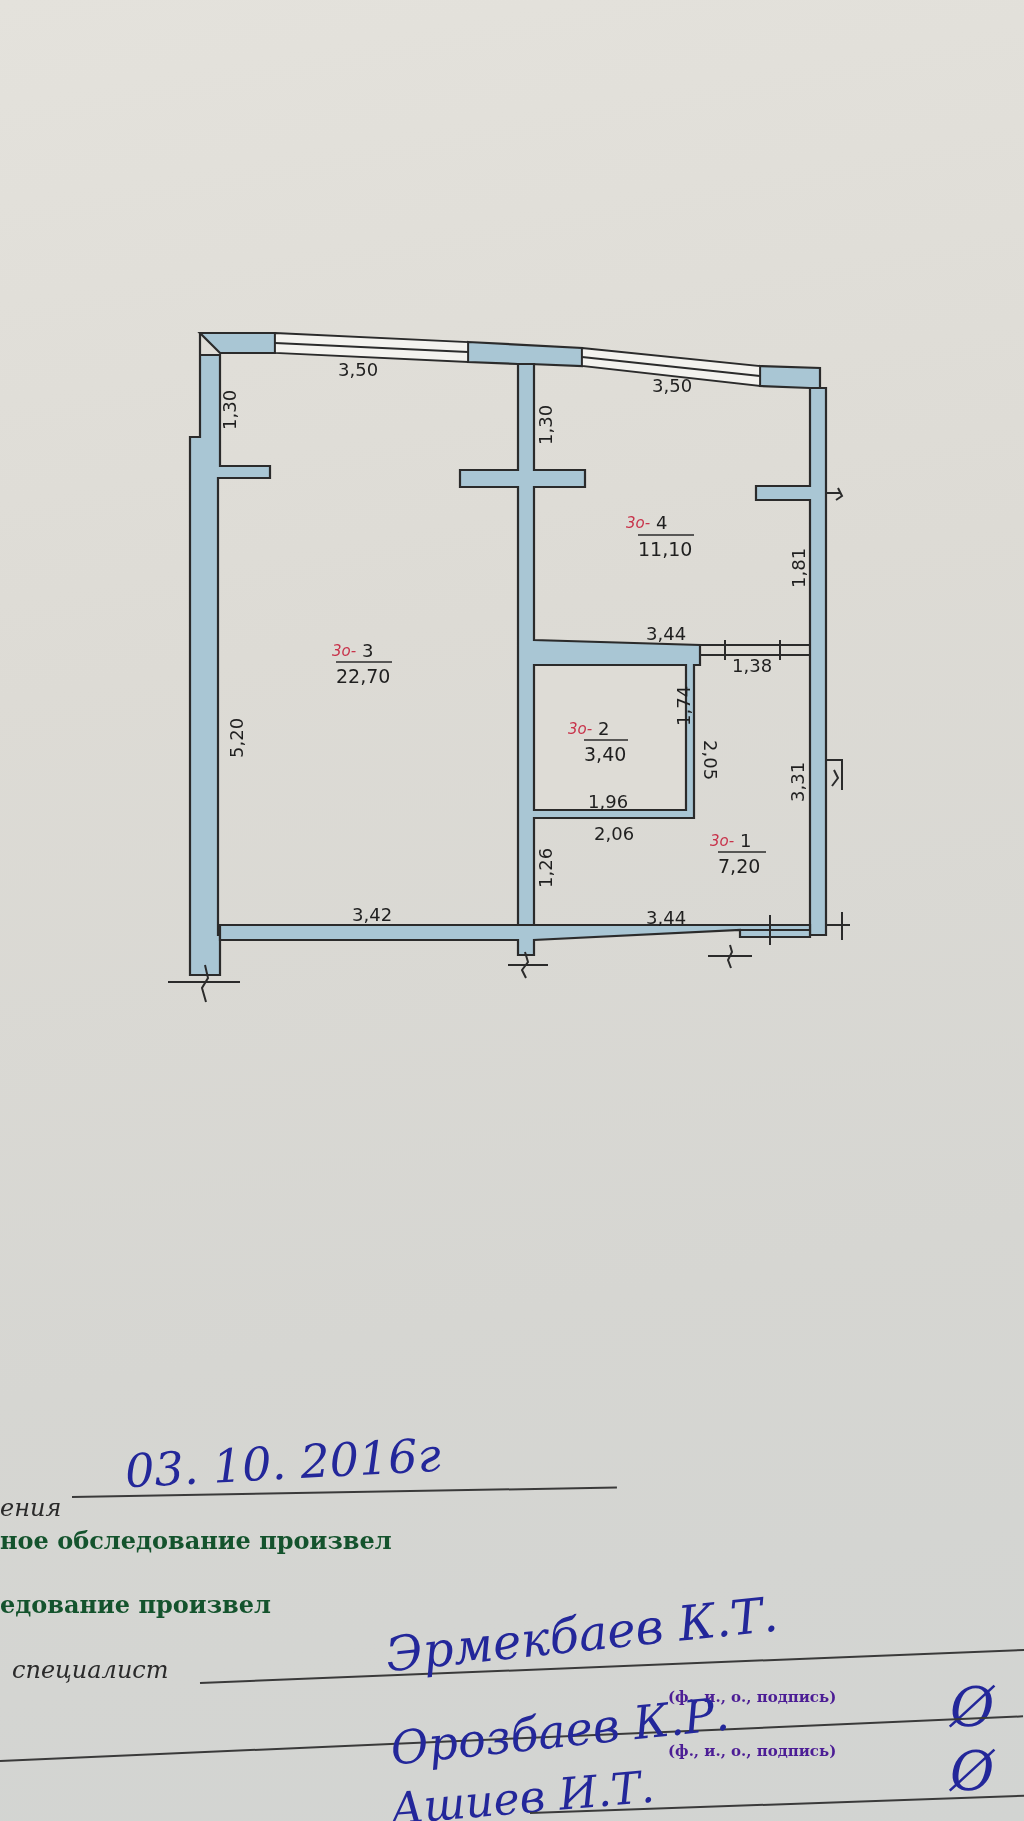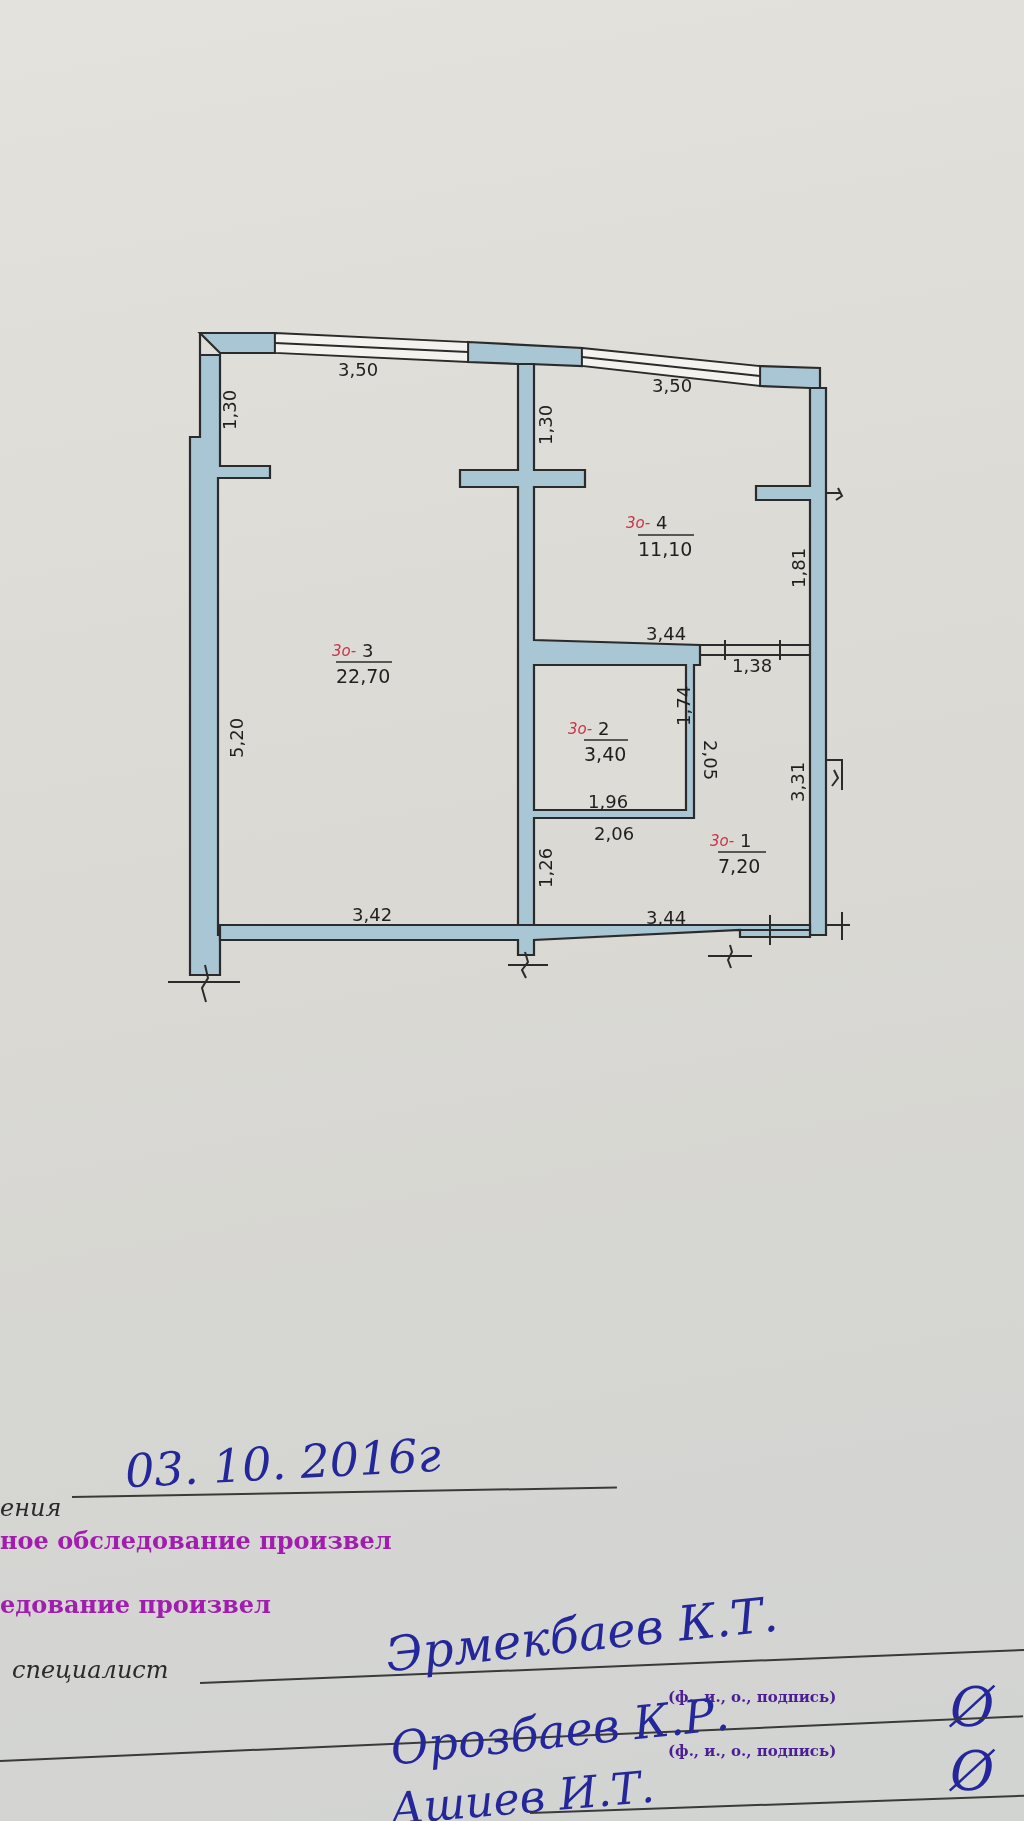--- a/index.html
+++ b/index.html
@@ -6,21 +6,21 @@
   body {
     width:1024px; height:1821px; overflow:hidden; position:relative;
     background: linear-gradient(170deg, #e4e2dc 0%, #dddbd5 35%, #d6d6d2 70%, #d2d4d2 100%);
     font-family: "DejaVu Sans", sans-serif;
   }
   .plan { position:absolute; left:0; top:0; }
   .dim { font-family:"DejaVu Sans", sans-serif; font-size:18px; fill:#1f1f1f; }
   .code { font-family:"DejaVu Sans", sans-serif; font-size:15px; fill:#c8324a; font-style:italic; }
   .code-num { font-family:"DejaVu Sans", sans-serif; font-size:18px; fill:#1f1f1f; }
   .area { font-family:"DejaVu Sans", sans-serif; font-size:19px; fill:#1f1f1f; }
-  .print { position:absolute; font-family:"DejaVu Serif", serif; font-weight:bold; color:#a21caf; font-size:24px; white-space:nowrap; }
+  .print { position:absolute; font-family:"DejaVu Serif", serif; font-weight:bold; color:#14532d; font-size:24px; white-space:nowrap; }
   .label-it { position:absolute; font-family:"DejaVu Serif", serif; font-style:italic; color:#2a2a2a; font-size:24px; white-space:nowrap; }
   .hint { position:absolute; font-family:"DejaVu Serif", serif; font-weight:bold; color:#4c1d95; font-size:15px; white-space:nowrap; }
   .hand { position:absolute; font-family:"DejaVu Serif", serif; font-style:italic; color:#23279a; white-space:nowrap; }
   .line { position:absolute; height:2px; background:#3a3a3a; transform-origin:left center; }
 </style>
 </head>
 <body>
 
 <svg class="plan" width="1024" height="1821" viewBox="0 0 1024 1821">
   <g fill="#a9c6d4" stroke="#2b2b2b" stroke-width="2.2">

